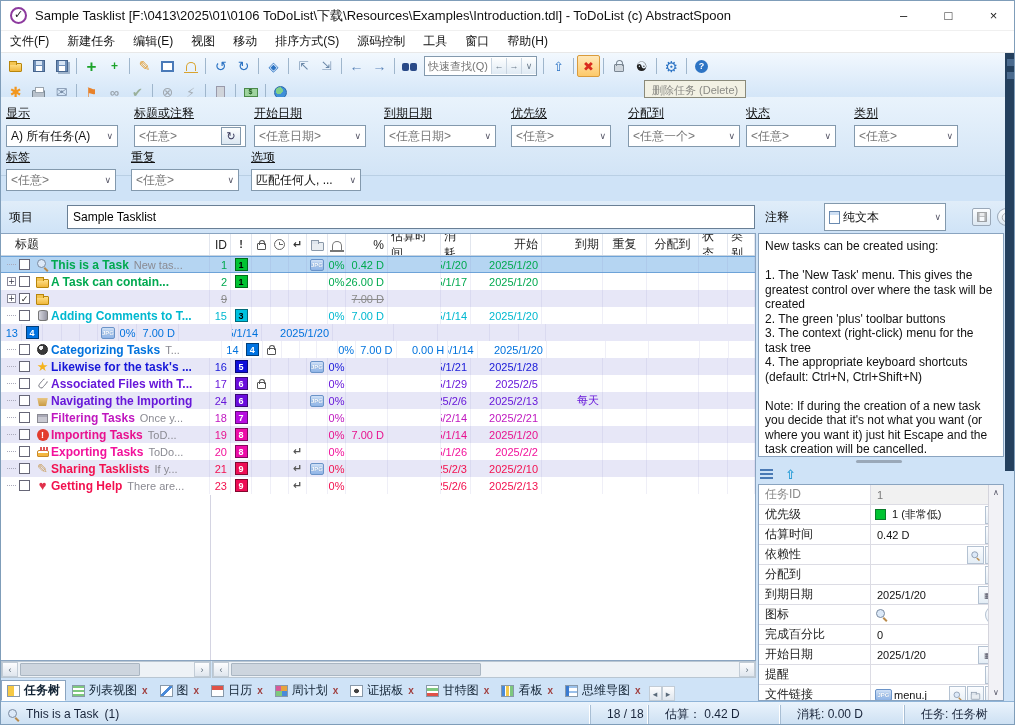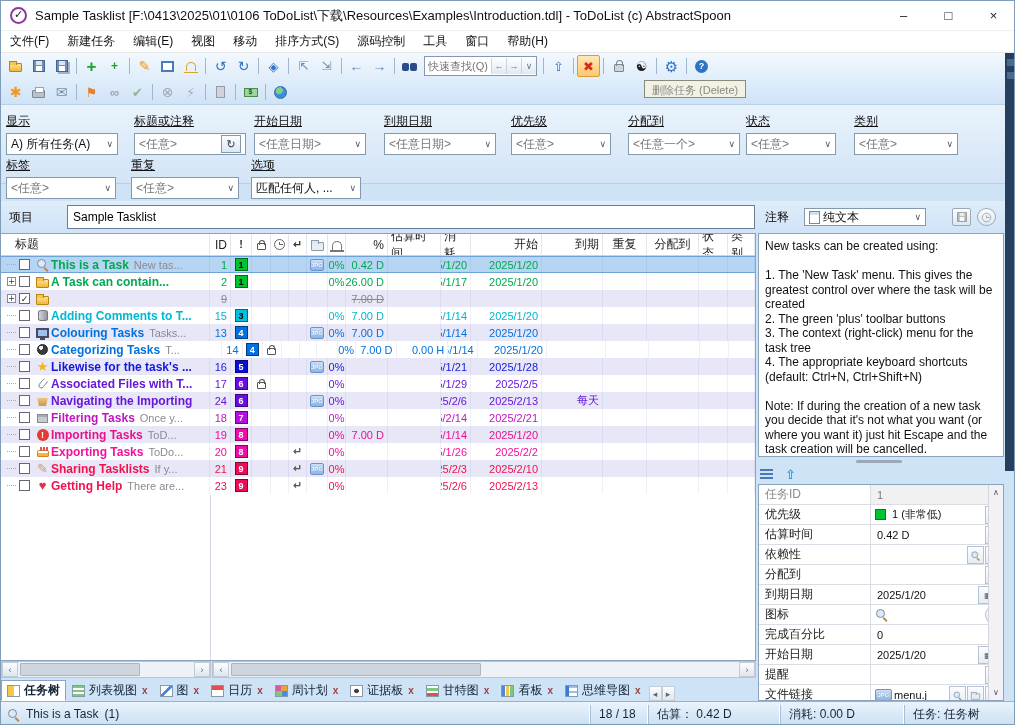--- a/index.html
+++ b/index.html
@@ -71,21 +71,21 @@
 .ic-monitor::after{content:"";position:absolute;left:2px;bottom:-4px;width:5px;height:2px;background:#454a66}
 .ic-ball{width:11px;height:11px;border-radius:50%;border:1px solid #222;background:radial-gradient(circle at 34% 30%,#f2f2f2 0 22%,#3a3a3a 24%)}
 .ic-clip{width:6px;height:11px;border:1.6px solid #8a8a93;border-radius:3px;border-top-color:transparent;transform:rotate(40deg)}
 .ic-basket{width:12px;height:8px;background:linear-gradient(#e8c684,#c89a44);clip-path:polygon(6% 0,94% 0,80% 100%,20% 100%);margin-top:3px}
 .ic-box{width:11px;height:9px;background:#c9c9d2;border:1px solid #8a8a93;box-shadow:inset 0 2px #a9a9b6;margin-top:2px}
 .ic-alert{width:12px;height:12px;border-radius:50%;background:#e23c2e;color:#fff;font:bold 9px/12px "Liberation Sans";text-align:center}
 .ic-cake{width:12px;height:7px;background:linear-gradient(#fff 0 2px,#f4b63f 2px);border:1px solid #c98a2a;border-radius:2px 2px 1px 1px;margin-top:4px;position:relative}
 .ic-cake::before{content:"";position:absolute;top:-4px;left:2px;width:2px;height:4px;background:#e05555;box-shadow:3px 0 #e05555,6px 0 #e05555}
 .ic-outline{width:13px;height:10px;background:repeating-linear-gradient(#4a7ab5 0 2px,transparent 2px 4px)}
 
-#filters{left:0;top:104px;width:1015px;height:79px;background:linear-gradient(#e9f3fc,#d2e4f6);border-bottom:1px solid #b9cfe4}
+#filters{left:0;top:96px;width:1015px;height:79px;background:linear-gradient(#e9f3fc,#d2e4f6);border-bottom:1px solid #b9cfe4}
 .frow{display:flex;align-items:flex-start}
 .fg{display:flex;flex-direction:column}
 .flabel{text-decoration:underline;color:#111;margin-bottom:3px;margin-top:8px}
 .combo{background:#fff;border:1px solid #8399ad;height:22px;display:flex;align-items:center;padding:0 4px;color:#777}
 .combo .val{white-space:nowrap;overflow:hidden}
 .combo .arr{margin-left:auto;color:#556;font-size:9px;padding-left:3px}
 .combo.dark{color:#111}
 .rbtn{width:20px;height:18px;margin-left:auto;border:1px solid #8399ad;background:linear-gradient(#fdfefe,#dbe7f2);
       display:flex;align-items:center;justify-content:center;font-size:11px;color:#335}
 #filters .r1 .fg:nth-child(1){margin-left:5px;width:112px}
@@ -98,21 +98,21 @@
 #filters .r1 .fg:nth-child(8){margin-left:18px;width:104px}
 #filters .r2 .fg:nth-child(1){margin-left:5px;width:110px}
 #filters .r2 .fg:nth-child(2){margin-left:15px;width:108px}
 #filters .r2 .fg:nth-child(3){margin-left:12px;width:110px}
 #filters .r2 .flabel{margin-top:2px}
 
 #projrow{left:0;top:200px;width:1015px;height:32px;background:linear-gradient(#e0edf9,#cfe3f7);display:flex;align-items:center}
 #projrow .plabel{margin-left:8px;width:58px;color:#111}
 #projinput{width:688px;height:24px;border:1px solid #697f95;padding:0 5px;font:12px "Liberation Sans",sans-serif}
 #cmlabel{margin-left:10px;color:#111}
-#cmcombo{width:122px;margin-left:15px;height:18px;color:#111}
+#cmcombo{width:122px;margin-left:35px;height:28px;color:#111}
 .sqbtn{width:19px;height:18px;border:1px solid #9aa8b8;background:linear-gradient(#fbfdff,#dde8f2);
        display:flex;align-items:center;justify-content:center;color:#8a95a5;border-radius:2px}
 
 #table{left:0;top:232px;width:755px;height:428px;background:#fff;border:1px solid #8aa4c0;border-left:none}
 #thead{display:flex;height:22px;border-bottom:1px solid #c8d4e0;background:#fff}
 .hc{display:flex;align-items:center;border-right:1px solid #e2e6ee;height:100%;padding:0 3px;color:#222;overflow:hidden}
 .hc.r{justify-content:flex-end}.hc.c{justify-content:center}
 .row{display:flex;height:17px;align-items:center}
 .row.lav{background:#e7e7f7}
 .row.sel{background:#b5d5f2;box-shadow:inset 0 1px #6da3d8,inset 0 -1px #6da3d8}
@@ -167,21 +167,21 @@
 .swatch{width:11px;height:11px;border:1px solid #0a7a2a;margin-right:4px;flex:none}
 .arow.ro .alabel{color:#8a8a8a}.arow.ro .aval{background:#f1f1f1;color:#7a7a7a}
 #attrsb{position:absolute;right:0;top:0;bottom:0;width:15px;background:#f2f2f6;border-left:1px solid #d4d4dc;display:flex;flex-direction:column;justify-content:space-between;align-items:center}
 #attrsb span{font-size:8px;color:#556;padding:3px 0}
 
 #strip{left:1004px;top:52px;width:11px;height:418px;background:#24405e}
 #strip i{display:block;width:7px;height:7px;background:#4a6a8e;margin:6px auto 0}
 
 #statusbar{left:0;top:700px;width:1015px;height:25px;background:linear-gradient(#eaf3fc,#cbdff2);
            border-top:1px solid #8fb4d8;display:flex;align-items:center;font-size:12px;color:#18243a}
-.sseg{display:flex;align-items:center;height:19px;border-left:1px solid #a8bed4;box-shadow:-1px 0 #fff;padding:0 8px;white-space:nowrap}
+.sseg{display:flex;align-items:center;height:19px;border-left:1px solid #a8bed4;box-shadow:-1px 0 #fff;padding:0 16px;white-space:nowrap}
 #sleft{flex:1;display:flex;align-items:center;padding-left:6px;gap:6px}
 </style>
 </head>
 <body>
 
 <div class="abs" id="titlebar">
   <span class="appicon">✓</span>
   <span class="t">Sample Tasklist [F:\0413\2025\01\0106 ToDoList\下载\Resources\Examples\Introduction.tdl] - ToDoList (c) AbstractSpoon</span>
   <span class="wbtns">
     <span class="wbtn">–</span>
@@ -616,31 +616,20 @@
         <span class="cell r" style="width: 71px;">
           <span class="txt" style="color: rgb(0, 184, 208);">2025/1/20</span>
         </span>
         <span class="cell r" style="width: 61px;"></span>
         <span class="cell c" style="width: 44px;"></span>
         <span class="cell c" style="width: 52px;"></span>
         <span class="cell c" style="width: 29px;"></span>
         <span class="cell c" style="width: 27px;"></span>
       </div>
       <div class="row lav">
-        <span class="cell" style="width: 209px;">
-          <span class="gut">
-            <span class="stub"></span>
-          </span>
-          <span class="cb"></span>
-          <span class="ticn">
-            <span class="ic ic-monitor"></span>
-          </span>
-          <span class="t-title txt" style="color: rgb(0, 114, 221);">Colouring Tasks</span>
-          <span class="t-snip txt">Tasks...</span>
-        </span>
         <span class="cell r" style="width: 21px;">
           <span class="txt" style="color: rgb(0, 114, 221);">13</span>
         </span>
         <span class="cell c" style="width: 21px;">
           <span class="pri" style="background: rgb(0, 114, 224); color: rgb(255, 255, 255);">4</span>
         </span>
         <span class="cell c" style="width: 19px;"></span>
         <span class="cell c" style="width: 18px;"></span>
         <span class="cell c" style="width: 18px;"></span>
         <span class="cell c" style="width: 21px;">

